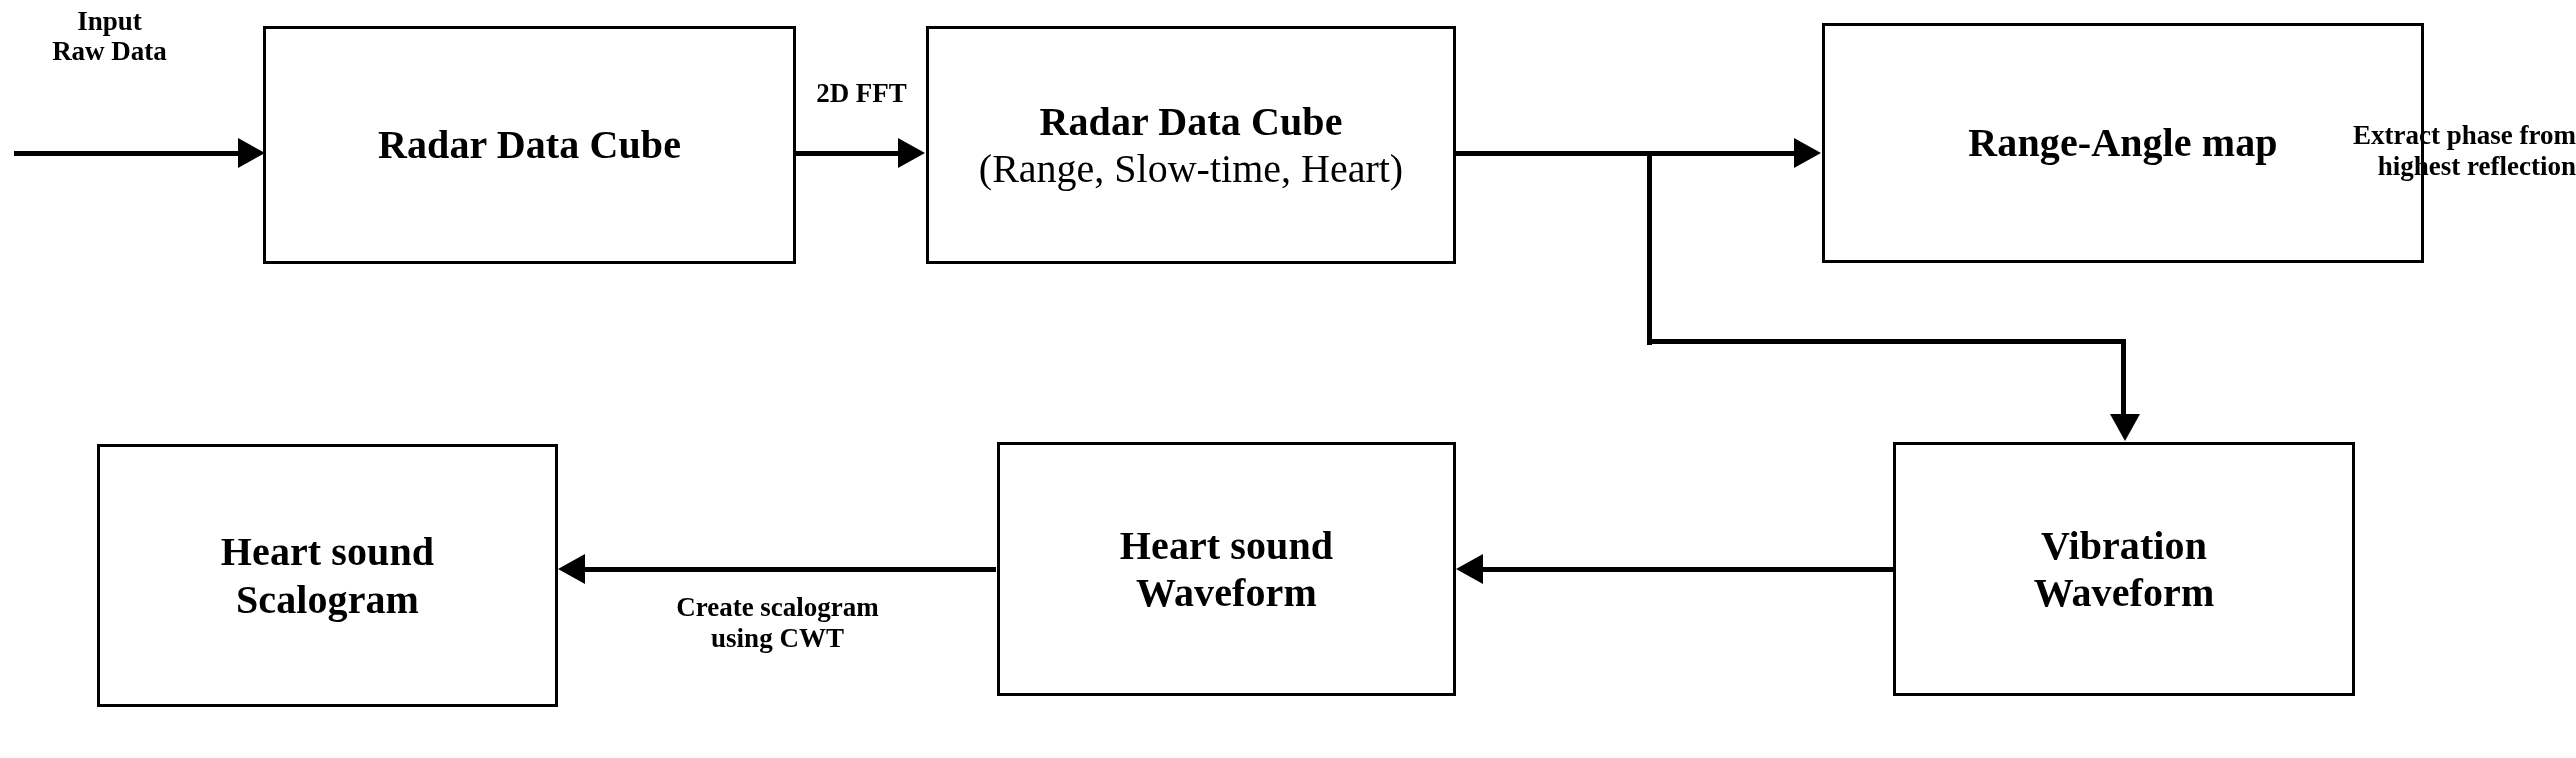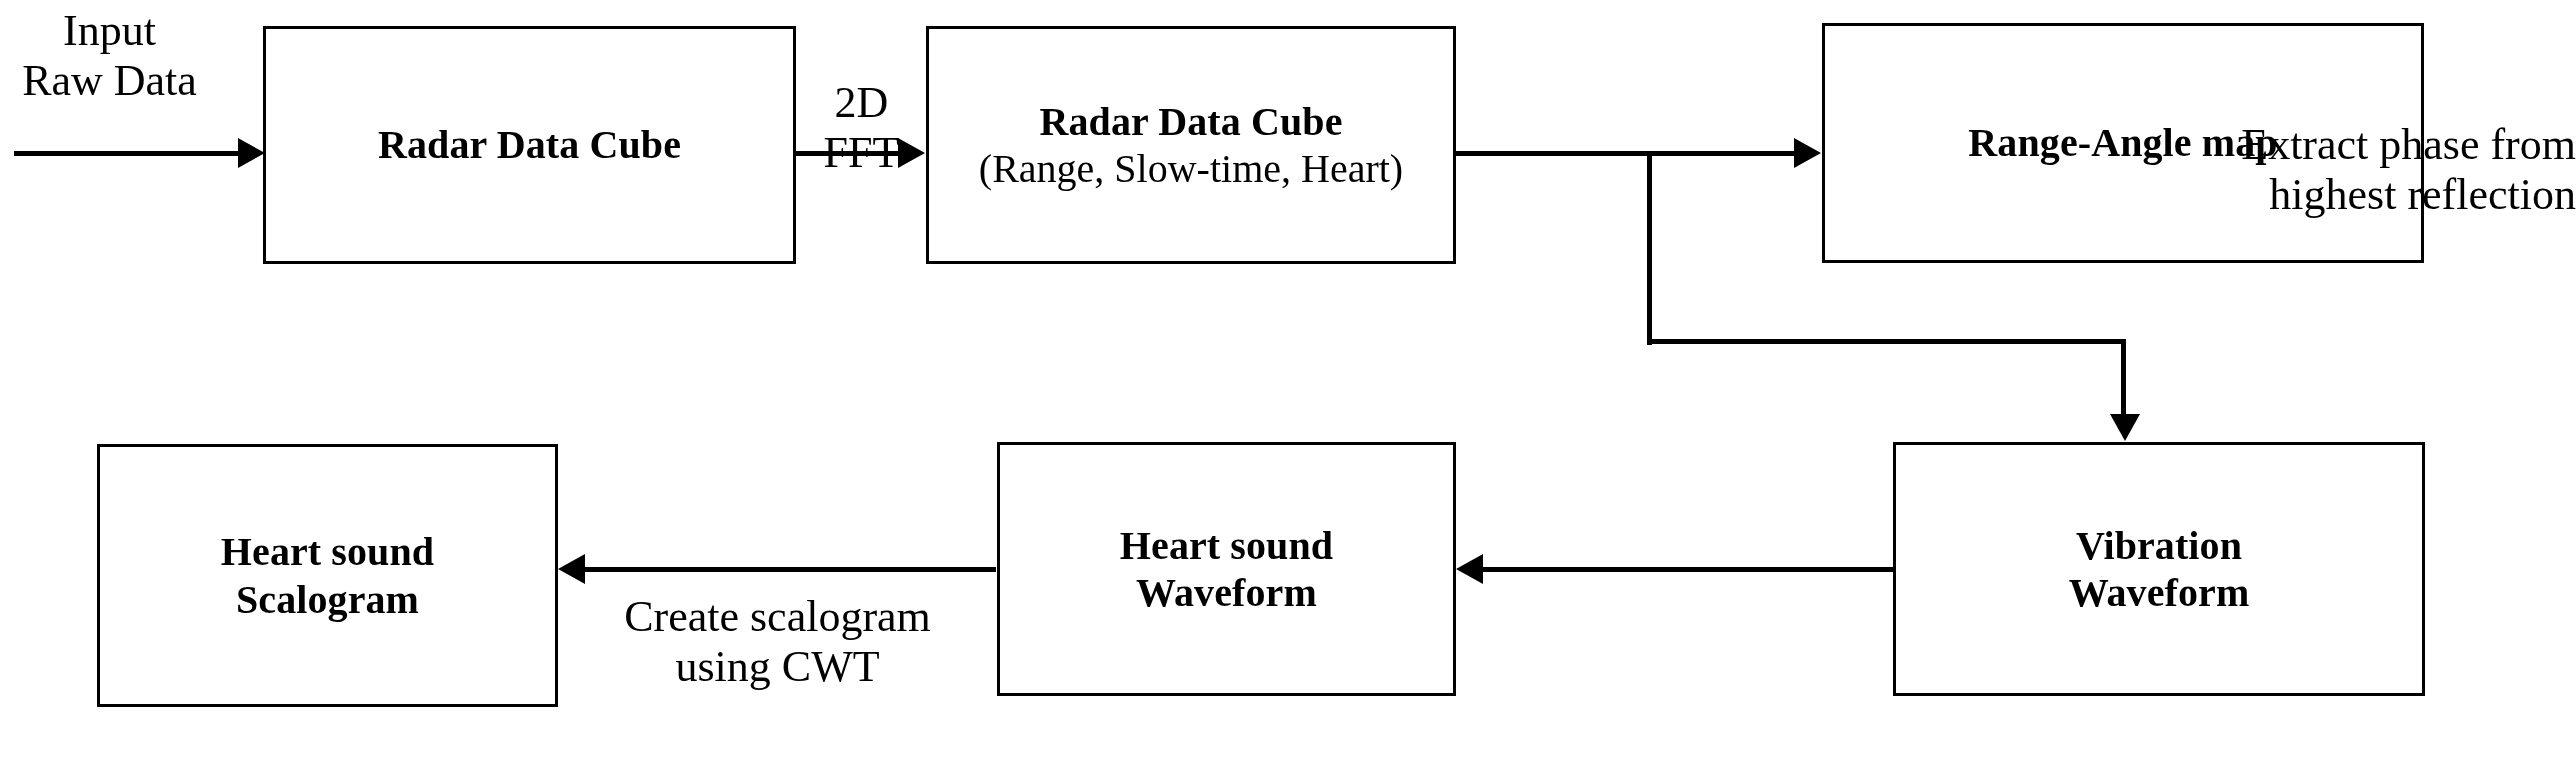--- a/index.html
+++ b/index.html
@@ -4,21 +4,21 @@
 <style>
   html,body{margin:0;padding:0;background:#ffffff;}
   body{width:2576px;height:759px;overflow:hidden;font-family:"Liberation Serif","DejaVu Serif",serif;color:#000;}
   #stage{position:relative;width:2576px;height:759px;background:#fff;}
 
   .box{position:absolute;border:3.5px solid #000;background:#fff;box-sizing:border-box;
        display:flex;flex-direction:column;align-items:center;justify-content:center;text-align:center;}
   .box .ttl{font-weight:bold;font-size:40px;line-height:1.18;letter-spacing:0.1px;}
   .box .sub{font-weight:normal;font-size:40px;line-height:1.18;}
 
-  .lbl{position:absolute;text-align:center;font-size:44px;line-height:1.14;font-weight:normal;white-space:pre-line;}
+  .lbl{position:absolute;text-align:center;font-size:27px;line-height:1.14;font-weight:bold;white-space:pre-line;}
 
   .hline{position:absolute;height:5px;background:#000;}
   .vline{position:absolute;width:5px;background:#000;}
 
   .ah{position:absolute;width:0;height:0;}
   .ah-right{border-top:15.6px solid transparent;border-bottom:15.6px solid transparent;border-left:27px solid #000;}
   .ah-left{border-top:15.6px solid transparent;border-bottom:15.6px solid transparent;border-right:27px solid #000;}
   .ah-down{border-left:15.6px solid transparent;border-right:15.6px solid transparent;border-top:27px solid #000;}
 </style>
 </head>
@@ -75,19 +75,19 @@
 
   <div class="box" style="left:997px;top:442px;width:459px;height:254px;padding:0 14px;">
     <div class="ttl" style="white-space:pre-line;">Heart sound
 Waveform</div>
   </div>
 
 
   <div class="hline" style="left:1483px;top:567px;width:411px;"></div>
   <div class="ah ah-left" style="left:1456px;top:554px;"></div>
 
-  <div class="box" style="left:1893px;top:442px;width:532px;height:254px;padding:0 30px;">
+  <div class="box" style="left:1893px;top:442px;width:462px;height:254px;padding:0 30px;">
     <div class="ttl" style="white-space:pre-line;">Vibration
 Waveform</div>
   </div>
 
 </div>
 
 
 </body></html>

